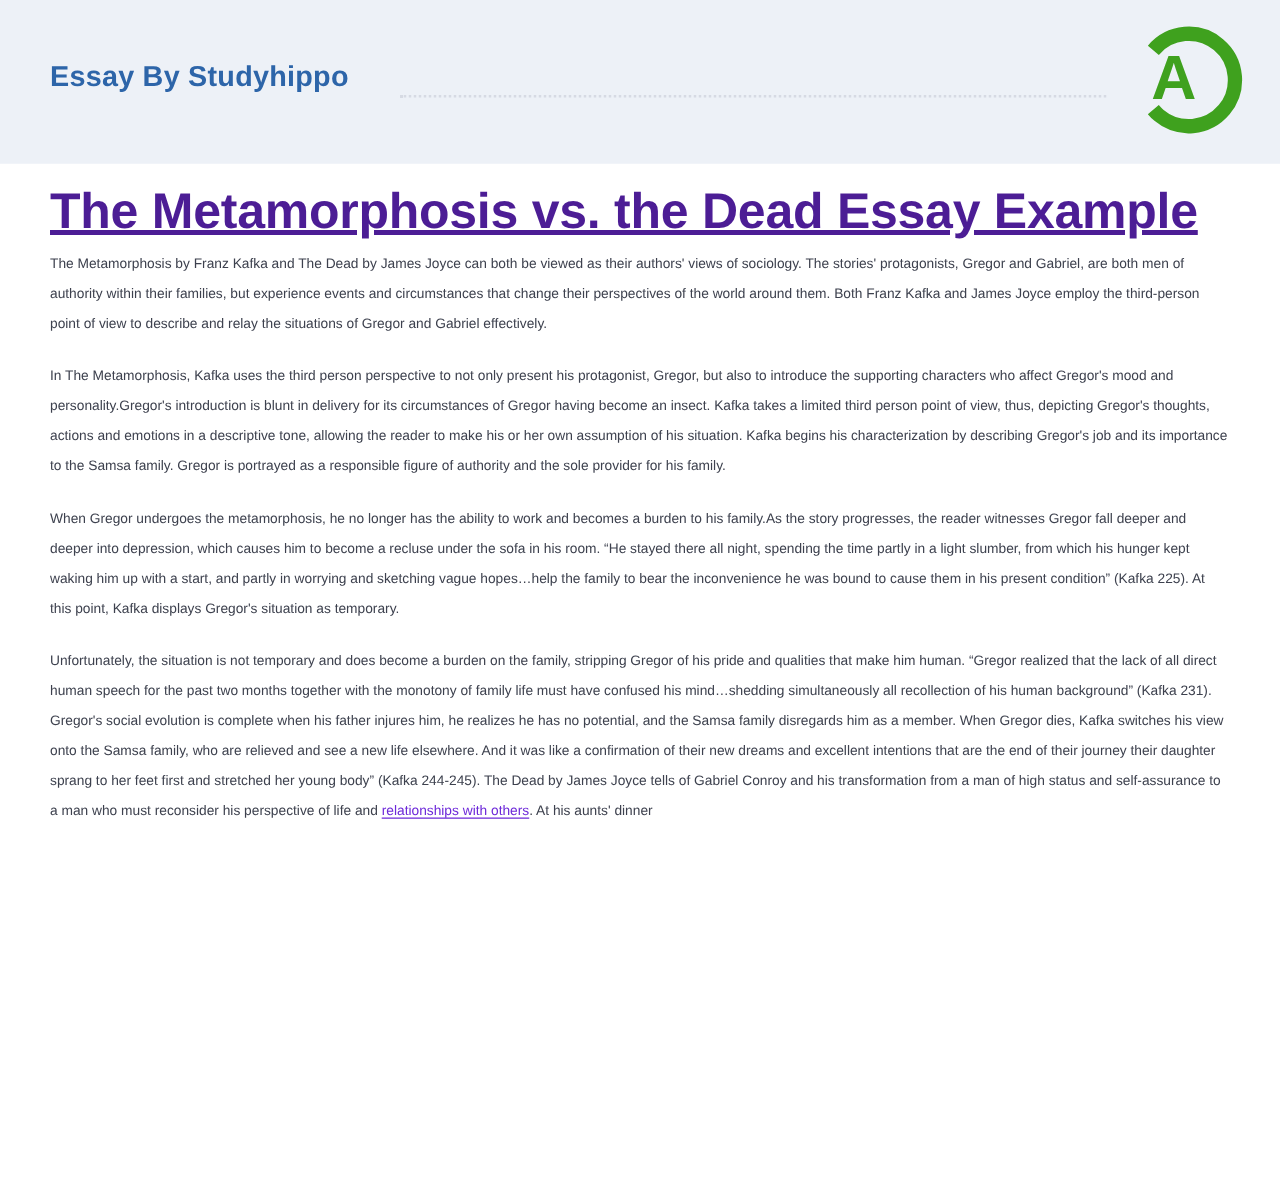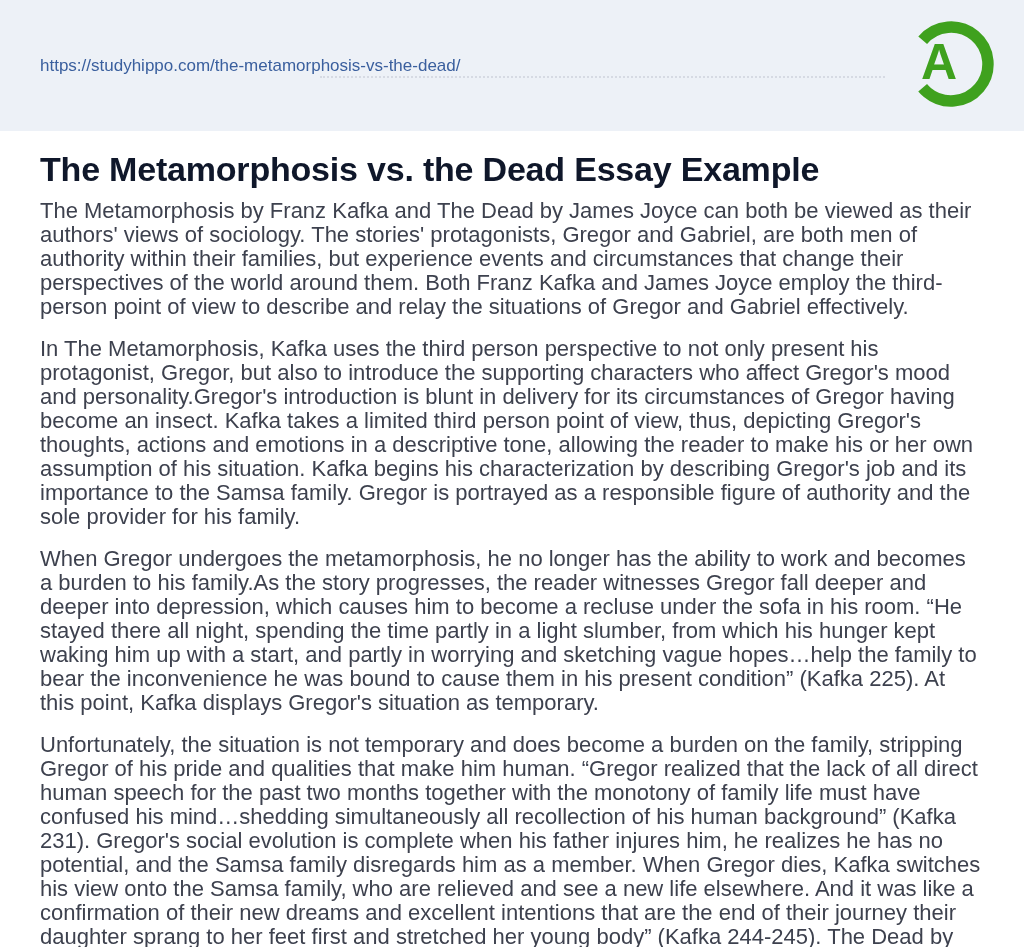--- a/index.html
+++ b/index.html
@@ -60,46 +60,47 @@
     font-weight: 700;
     line-height: 1;
     font-family: "Liberation Sans", sans-serif;
   }
 
   
   .article {
     padding: 17px 40px 0 40px;
   }
   .essay-title {
-    font-size: 34px;
+    font-size: 40px;
     font-weight: 700;
-    color: #0f172a;
+    color: #4c1d95;
     letter-spacing: -0.2px;
     line-height: 42px;
     margin-bottom: 9px;
     white-space: nowrap;
+    text-decoration: underline;
   }
   .essay-paragraph {
-    font-size: 22px;
+    font-size: 11px;
     line-height: 24px;
     color: #3d414e;
     margin-bottom: 18px;
     text-align: left;
   }
   .inline-link {
     color: #6d28d9;
     text-decoration: underline;
     text-underline-offset: 2px;
   }
 </style>
 </head>
 <body>
 
 <header class="page-header">
-  <a class="page-url" href="#">https://studyhippo.com/the-metamorphosis-vs-the-dead/</a>
+  <div class="site-title">Essay By Studyhippo</div>
   <div class="dotted-leader"></div>
 
   <div class="logo">
     <span>
       <svg width="88" height="88" viewBox="0 0 100 100" aria-hidden="true">
         <circle cx="50" cy="50" r="42" fill="none" stroke="#3fa11e" stroke-width="13" stroke-dasharray="205 59" transform="rotate(220 50 50)" stroke-linecap="butt"></circle>
       </svg>
     </span>
     <span class="logo-letter">A</span>
   </div>

